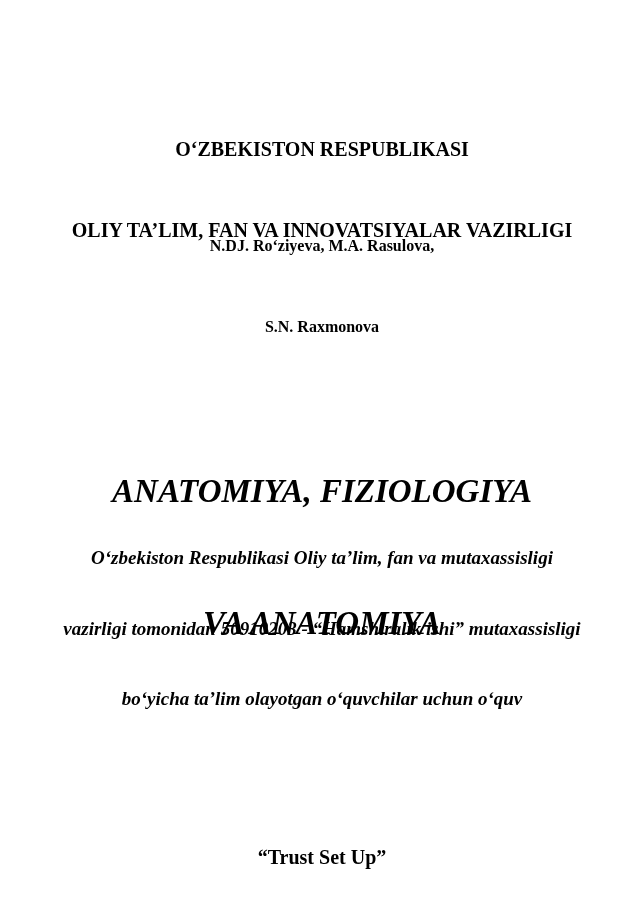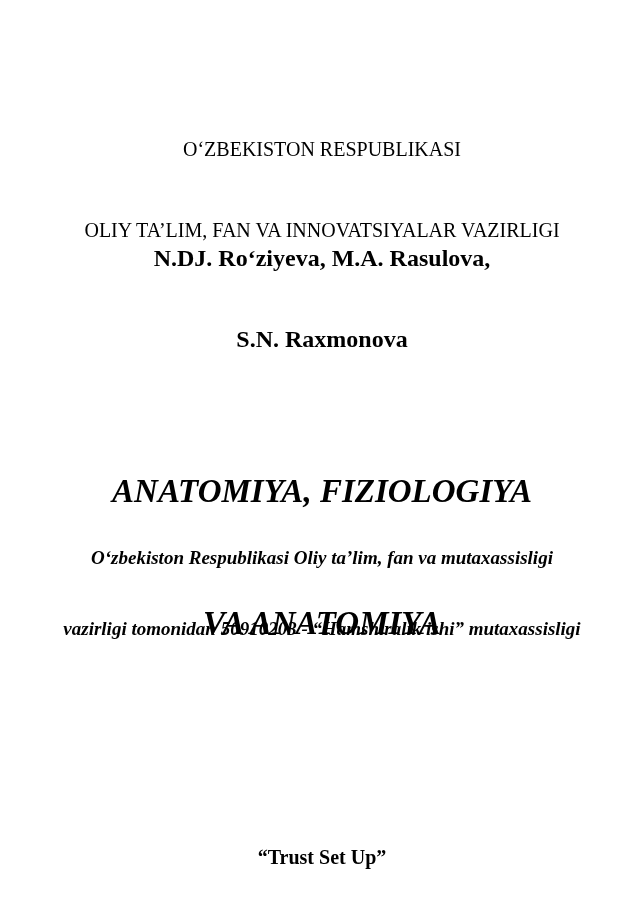--- a/index.html
+++ b/index.html
@@ -20,25 +20,25 @@
     position: absolute;
     left: 0;
     width: 100%;
     text-align: center;
     white-space: pre;
   }
   .ministry {
     top: 82px;
     font-size: 20px;
     line-height: 27px;
-    font-weight: normal;
+    font-weight: bold;
   }
   .authors {
-    top: 191px;
-    font-size: 24px;
+    top: 178px;
+    font-size: 16px;
     line-height: 27px;
     font-weight: bold;
   }
   .book-title {
     top: 381px;
     font-size: 33px;
     line-height: 44px;
     font-weight: bold;
     font-style: italic;
   }
@@ -72,20 +72,21 @@
   </div>
 
   <div class="block book-title">
     <div>ANATOMIYA, FIZIOLOGIYA</div>
     <div>VA ANATOMIYA</div>
   </div>
 
   <div class="block approval">
     <div>O‘zbekiston Respublikasi Oliy ta’lim, fan va mutaxassisligi</div>
     <div>vazirligi tomonidan 50910203 - “Hamshiralik ishi” mutaxassisligi</div>
+    <div>bo‘yicha ta’lim olayotgan o‘quvchilar uchun o‘quv</div>
   </div>
 
   <div class="block publisher">
     <div>“Trust Set Up”</div>
     
   </div>
 
 </div>
 
 </body></html>

